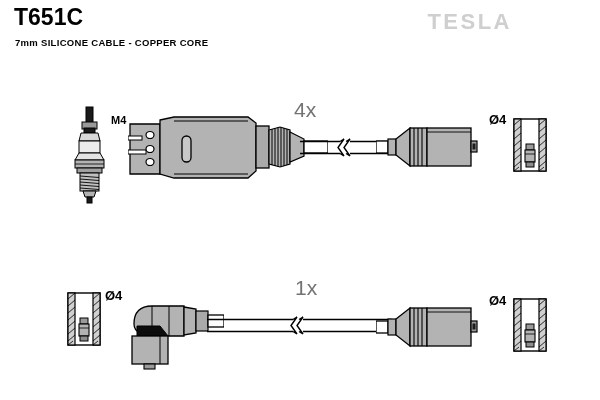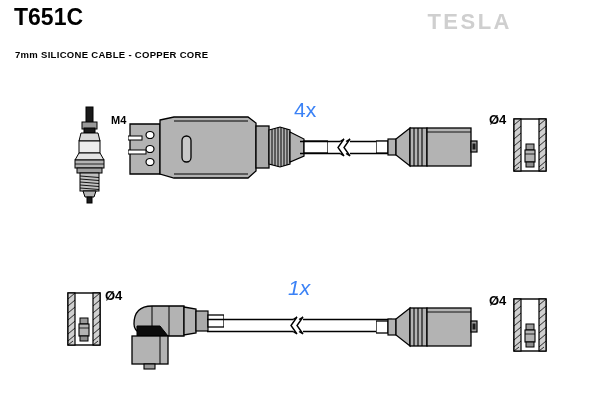--- a/index.html
+++ b/index.html
@@ -21,41 +21,41 @@
     left: 14px;
     top: 6px;
     font-size: 23px;
     font-weight: bold;
     letter-spacing: 0px;
     color: #000000;
     line-height: 1;
   }
   #part-subtitle {
     left: 15px;
-    top: 50px;
+    top: 38px;
     font-size: 9.5px;
     font-weight: bold;
     letter-spacing: 0.3px;
     color: #000000;
     line-height: 1;
   }
   #brand-logo {
     right: 88px;
     top: 11px;
     font-size: 22px;
     font-weight: bold;
     letter-spacing: 2.5px;
     color: #cfcfcf;
     line-height: 1;
   }
 
   .qty-label {
     font-size: 21px;
     font-weight: normal;
-    color: #3b82f6;
+    color: #737373;
     line-height: 1;
   }
   .dia-label {
     font-size: 13px;
     font-weight: bold;
     color: #000000;
     line-height: 1;
   }
   .m4-label {
     font-size: 11px;
@@ -208,21 +208,21 @@
         <line x1="27" y1="55" x2="32" y2="51"></line>
       </g>
 
       <rect x="14" y="28" width="8" height="6" fill="#9a9a9a" stroke="#000" stroke-width="1"></rect>
       <rect x="13" y="34" width="10" height="12" fill="#b3b3b3" stroke="#000" stroke-width="1.1"></rect>
       <rect x="14" y="46" width="8" height="5" fill="#8d8d8d" stroke="#000" stroke-width="1"></rect>
       <line class="ln" x1="13" y1="38" x2="23" y2="38" stroke-width="0.8"></line>
     </svg>
   </div>
 
-  <div class="abs qty-label" style="left:288px; top:277px;font-style:italic;">1x</div>
+  <div class="abs qty-label" style="left:295px; top:277px;">1x</div>
 
   <div class="abs" style="left:66px; top:290px;">
     <svg width="36" height="58" viewBox="0 0 36 58">
       <rect x="2" y="3" width="32" height="52" fill="#ffffff" stroke="#000" stroke-width="1.4"></rect>
       <rect x="2" y="3" width="7" height="52" fill="#d0d0d0" stroke="#000" stroke-width="1.2"></rect>
       <rect x="27" y="3" width="7" height="52" fill="#d0d0d0" stroke="#000" stroke-width="1.2"></rect>
       <g stroke="#000" stroke-width="0.8">
         <line x1="2" y1="9" x2="9" y2="3"></line>
         <line x1="2" y1="16" x2="9" y2="10"></line>
         <line x1="2" y1="23" x2="9" y2="17"></line>

